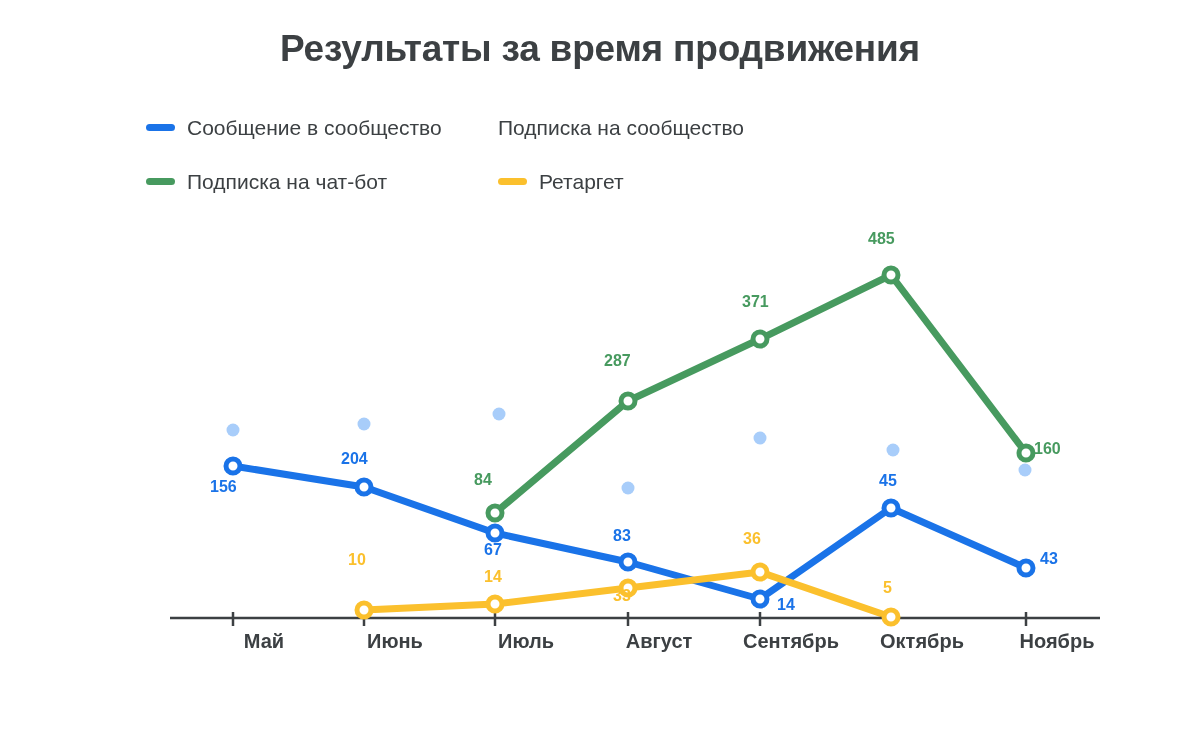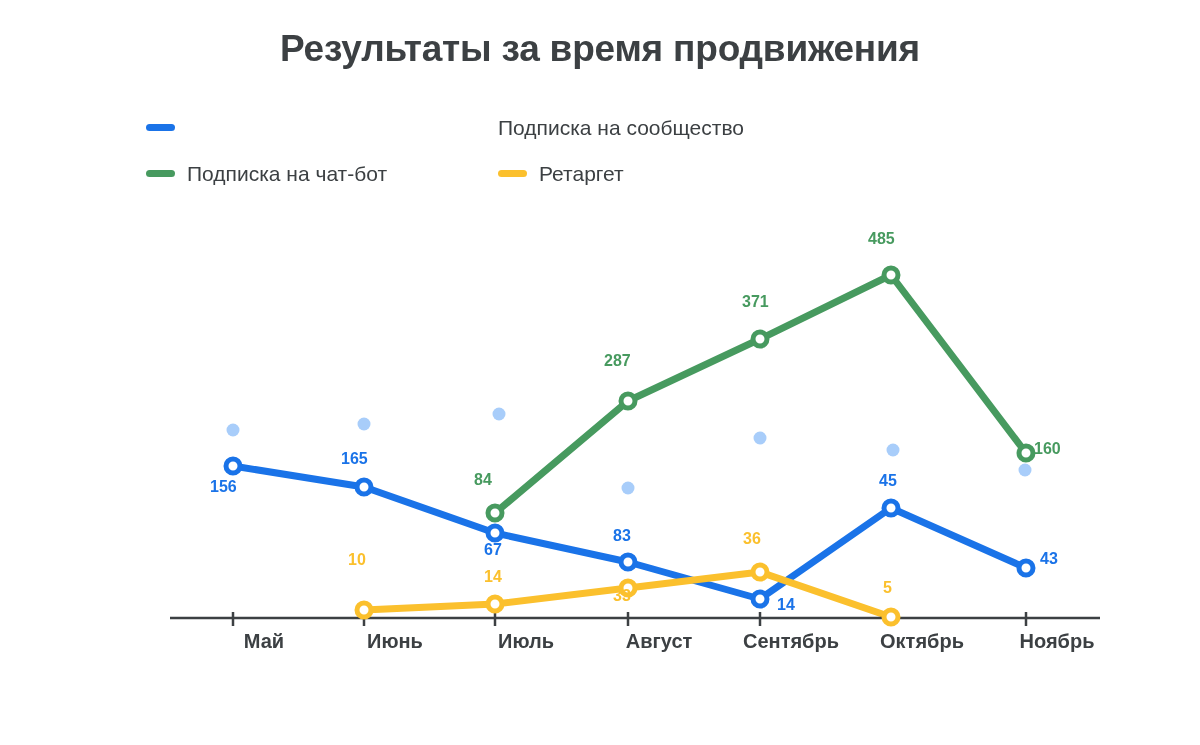--- a/index.html
+++ b/index.html
@@ -43,21 +43,21 @@
     position: absolute;
     left: 146px;
     top: 110px;
     width: 900px;
   }
   .legend-row {
     display: flex;
     align-items: center;
     height: 34px;
   }
-  .legend-row + .legend-row { margin-top: 12px; }
+  .legend-row + .legend-row { margin-top: 20px; }
 
   .legend-item {
     display: flex;
     align-items: center;
     white-space: nowrap;
   }
   .legend-item.slot-a { width: 352px; }
 
   .legend-dash {
     width: 29px;
@@ -120,20 +120,21 @@
 
 <div id="chart-root">
 
   <div class="chart-title">Результаты за время продвижения</div>
 
   <div class="legend">
 
     <div class="legend-row">
       <div class="legend-item slot-a">
         <span class="legend-dash" style="background:#1a73e8"></span>
+        <span class="legend-label">Сообщение в сообщество</span>
       </div>
       <div class="legend-item slot-b">
         <span class="legend-dash no-marker"></span>
         <span class="legend-label">Подписка на сообщество</span>
       </div>
     </div>
 
     <div class="legend-row">
       <div class="legend-item slot-a">
         <span class="legend-dash" style="background:#479a5f"></span>
@@ -201,21 +202,21 @@
         <circle cx="760" cy="599" r="7" fill="#ffffff" stroke="#1a73e8" stroke-width="5"></circle>
         <circle cx="891" cy="508" r="7" fill="#ffffff" stroke="#1a73e8" stroke-width="5"></circle>
         <circle cx="1026" cy="568" r="7" fill="#ffffff" stroke="#1a73e8" stroke-width="5"></circle>
       </g>
 
     </svg>
   </div>
 
   <div>
     <span class="value-label" style="left:210px;top:479px;color:#1a73e8">156</span>
-    <span class="value-label" style="left:341px;top:451px;color:#1a73e8">165</span>
+    <span class="value-label" style="left:341px;top:451px;color:#1a73e8">204</span>
     <span class="value-label" style="left:484px;top:542px;color:#1a73e8">67</span>
     <span class="value-label" style="left:613px;top:528px;color:#1a73e8">83</span>
     <span class="value-label" style="left:777px;top:597px;color:#1a73e8">14</span>
     <span class="value-label" style="left:879px;top:473px;color:#1a73e8">45</span>
     <span class="value-label" style="left:1040px;top:551px;color:#1a73e8">43</span>
 
     <span class="value-label" style="left:474px;top:472px;color:#479a5f">84</span>
     <span class="value-label" style="left:604px;top:353px;color:#479a5f">287</span>
     <span class="value-label" style="left:742px;top:294px;color:#479a5f">371</span>
     <span class="value-label" style="left:868px;top:231px;color:#479a5f">485</span>

